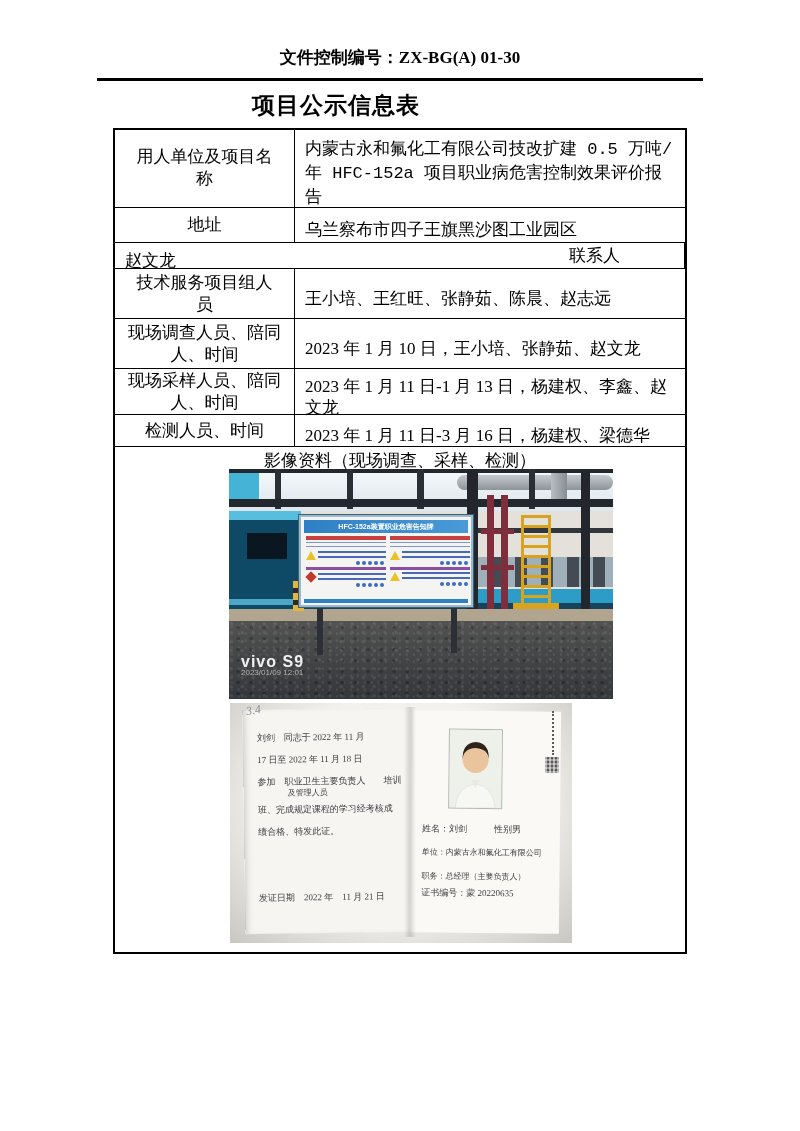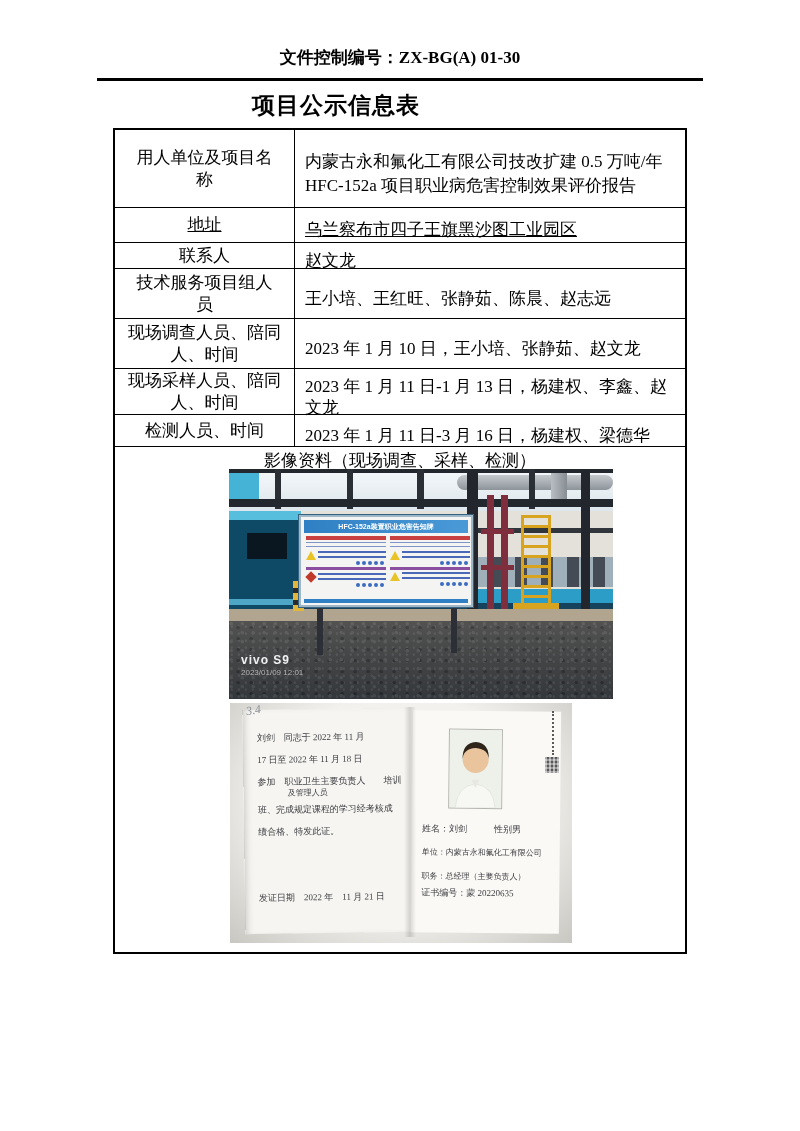--- a/index.html
+++ b/index.html
@@ -13,26 +13,26 @@
     font-weight:bold; font-size:17px; line-height:24px;
     border-bottom:3px solid #000; padding-bottom:8px; }
 
   
   .doc-title { position:absolute; left:0; top:90px; width:672px; text-align:center;
     font-size:23px; font-weight:bold; letter-spacing:1px; }
 
   
   .info-table { position:absolute; left:113px; top:128px; width:574px; border:2px solid #000; }
   .trow { display:flex; border-top:1.5px solid #000; }
-  .trow:first-child { border-top:none; }
+  .trow:first-child { border-top:none;font-family:Liberation Mono, monospace; }
   .cell { font-size:17px; }
   .cell.lab { width:180px; border-right:1.5px solid #000; display:flex; align-items:center;
     justify-content:center; text-align:center; white-space:pre-line; line-height:22px; padding:2px 10px; }
   .cell.val { flex:1; display:flex; align-items:center; line-height:24px; padding:12px 8px 2px 10px; }
-  .r1 { height:77px; } .r2 { height:35px;text-decoration:underline; } .r3 { height:26px; } .r4 { height:50px; }
+  .r1 { height:77px; } .r2 { height:35px; } .r3 { height:26px; } .r4 { height:50px; }
   .r5 { height:50px; } .r6 { height:46px; } .r6 .val { line-height:21px; } .r7 { height:32px; }
   .media-row { display:block; border-top:1.5px solid #000; height:506px; position:relative; }
   .media-title { text-align:center; font-size:17px; line-height:24px; padding-top:2px; }
   .rem { height:40px; }
   .rem .lab { width:97px; }
 
   
   .photo1 { position:absolute; left:114px; top:22px; width:384px; height:230px; overflow:hidden; background:#e9eff3; }
   .abs { position:absolute; }
   .p1-sky { left:0; top:0; width:384px; height:42px; background:linear-gradient(#f4f8fa,#dde6ec); }
@@ -75,21 +75,21 @@
   .bcol.left { left:5px; } .bcol.right { left:89px; }
   .bc-red { height:4px; background:#c84040; margin-bottom:2px; }
   .bc-lines { height:7px; background:repeating-linear-gradient(180deg,#7f94c9 0 1.5px,transparent 1.5px 4px); margin-bottom:2px; }
   .bc-sec { display:flex; align-items:center; gap:2px; margin-bottom:1px; }
   .tri { width:0; height:0; border-left:5px solid transparent; border-right:5px solid transparent; border-bottom:9px solid #e8c226; }
   .dia { width:8px; height:8px; background:#c0392b; transform:rotate(45deg); margin:1px; }
   .bc-bars { flex:1; height:9px; background:repeating-linear-gradient(180deg,#4a68b8 0 2px,transparent 2px 5px); }
   .bc-dots { display:flex; gap:2px; justify-content:flex-end; margin:1px 2px 2px 0; }
   .dot { width:4px; height:4px; border-radius:50%; background:#3c6cc0; }
   .bc-mid { height:3px; background:#8a4fa0; margin:1px 0 2px; }
-  .wm-device { left:12px; top:184px; color:rgba(255,255,255,.92); font-size:12px; font-weight:bold;
+  .wm-device { left:12px; top:184px; color:rgba(255,255,255,.92); font-size:16px; font-weight:bold;
     letter-spacing:1px; font-family:"Liberation Sans",sans-serif;text-align:right; }
   .wm-date { left:12px; top:199px; color:rgba(255,255,255,.6); font-size:8px; font-family:"Liberation Sans",sans-serif; }
 
   
   .photo2 { position:absolute; left:115px; top:256px; width:342px; height:240px; overflow:hidden;
     background:radial-gradient(ellipse at 50% 42%,#f2f1ed 55%,#c9c7c2 100%); }
   .pg-left { left:14px; top:6px; width:168px; height:224px; background:#f6f5f1; transform:rotate(-0.8deg);
     box-shadow:6px 0 8px -6px rgba(0,0,0,.25) inset; }
   .pg-right { left:182px; top:8px; width:148px; height:222px; background:#faf9f5; transform:rotate(0.6deg); }
   .fold { left:174px; top:4px; width:12px; height:230px; background:linear-gradient(90deg,rgba(0,0,0,0),rgba(0,0,0,.14),rgba(0,0,0,0)); }
@@ -120,22 +120,22 @@
     <div class="trow r1">
       <div class="cell lab">用人单位及项目名
 称</div>
       <div class="cell val">内蒙古永和氟化工有限公司技改扩建 0.5 万吨/年 HFC-152a 项目职业病危害控制效果评价报告</div>
     </div>
     <div class="trow r2">
       <div class="cell lab">地址</div>
       <div class="cell val">乌兰察布市四子王旗黑沙图工业园区</div>
     </div>
     <div class="trow r3">
+      <div class="cell val">赵文龙</div>
       <div class="cell lab">联系人</div>
-      <div class="cell val">赵文龙</div>
     </div>
     <div class="trow r4">
       <div class="cell lab">技术服务项目组人
 员</div>
       <div class="cell val">王小培、王红旺、张静茹、陈晨、赵志远</div>
     </div>
     <div class="trow r5">
       <div class="cell lab">现场调查人员、陪同
 人、时间</div>
       <div class="cell val">2023 年 1 月 10 日，王小培、张静茹、赵文龙</div>

